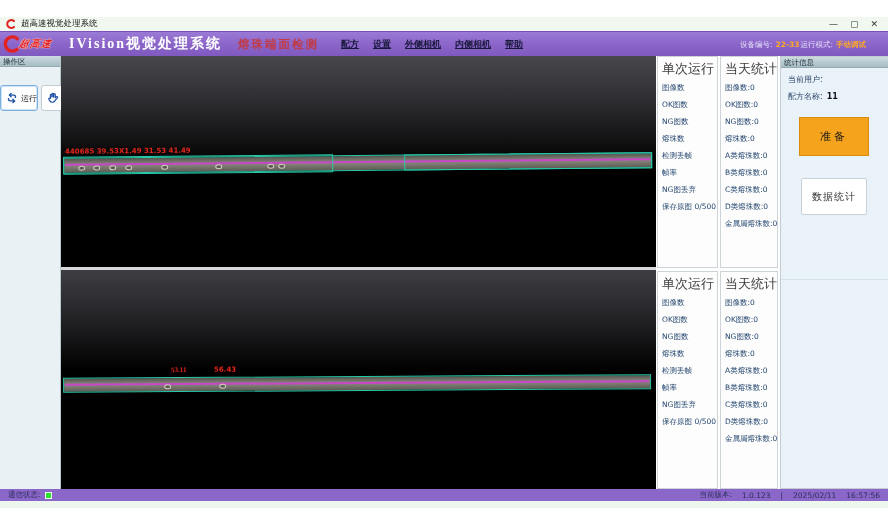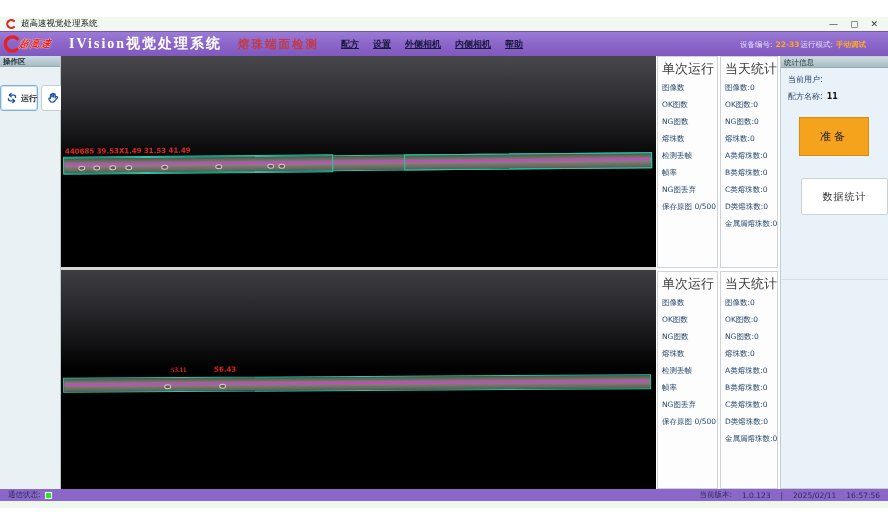--- a/index.html
+++ b/index.html
@@ -27,21 +27,21 @@
   .subtitle{font-size:11.5px;font-weight:bold;color:#c13a45;margin-left:16px;letter-spacing:2px;white-space:nowrap;}
   .menu{display:flex;gap:14px;margin-left:22px;}
   .menu .mi{font-size:9px;font-weight:bold;color:#19193c;cursor:default;white-space:nowrap;text-decoration:underline;}
   .devinfo{margin-left:auto;display:flex;flex-direction:row;justify-content:center;gap:1px;
            padding-right:22px;align-items:flex-start;}
   .devrow{font-size:7.5px;line-height:9px;color:#e4defa;white-space:nowrap;}
   .devrow b{color:#ffaa22;font-weight:bold;margin-left:3px;}
 
   
   .sidebar{position:absolute;left:0;top:56px;width:61px;height:433px;background:#e9f1f5;
-           border-right:1px solid #b9c6cc;font-weight:bold;}
+           border-right:1px solid #b9c6cc;}
   .subhdr{height:11px;background:linear-gradient(#ccdbe1,#a7bcc4);border-bottom:1px solid #96aab2;
           font-size:7.5px;color:#1e2e36;line-height:11px;padding-left:3px;}
   .sbtns{padding-top:16px;display:flex;flex-direction:row;align-items:center;gap:3px;}
   .sbtn{width:51px;height:26px;background:#ffffff;border:1px solid #c3cdd4;border-radius:3px;
         display:flex;align-items:center;justify-content:flex-start;padding-left:4px;gap:2px;cursor:default;}
   .sbtn.sel{border-color:#7ab0e0;box-shadow:0 0 0 1px #cfe4f5 inset;}
   .sbtn svg{width:14px;height:14px;flex:none;}
   .sbtn .lbl{font-size:8px;color:#1c1c1c;white-space:nowrap;}
   .sbtn.wide{margin-top:4px;}
 
@@ -80,21 +80,21 @@
   .srow{font-size:7.5px;color:#24466e;height:17px;padding-left:4px;white-space:nowrap;}
 
   
   .info{position:absolute;left:780px;top:56px;width:108px;height:433px;background:#eaf2f9;
         border:1px solid #c4ccd2;border-right:none;}
   .inforow{font-size:8px;color:#1d3a5f;padding:0 0 0 7px;margin-top:6px;white-space:nowrap;}
   .inforow b{color:#111;font-weight:bold;margin-left:4px;}
   .prep{position:absolute;left:18px;top:60px;width:70px;height:39px;background:#f5a31d;
         border:1px solid #d98c0a;font-size:11px;color:#1a1a1a;display:flex;align-items:center;
         justify-content:center;letter-spacing:3px;cursor:default;}
-  .dstat{position:absolute;left:20px;top:121px;width:87px;height:37px;background:#ffffff;
+  .dstat{position:absolute;left:20px;top:121px;width:66px;height:37px;background:#ffffff;
          border:1px solid #c9d2d8;border-radius:2px;font-size:10px;color:#333;display:flex;
          align-items:center;justify-content:center;letter-spacing:1px;cursor:default;}
   .infodiv{position:absolute;left:0;right:0;top:222px;border-top:1px solid #d5dfe6;}
 
   
   .statusbar{position:absolute;left:0;top:489px;width:888px;height:12px;background:#8a67c9;
              display:flex;align-items:center;font-size:7.5px;color:#2c2c5a;padding:0 8px;}
   .statusbar .lb{color:#2c2c5a;}
   .led{width:7px;height:7px;background:#2ce02c;border:1px solid #eaffea;margin-left:4px;flex:none;}
   .verblock{margin-left:auto;display:flex;align-items:center;gap:10px;white-space:nowrap;}

